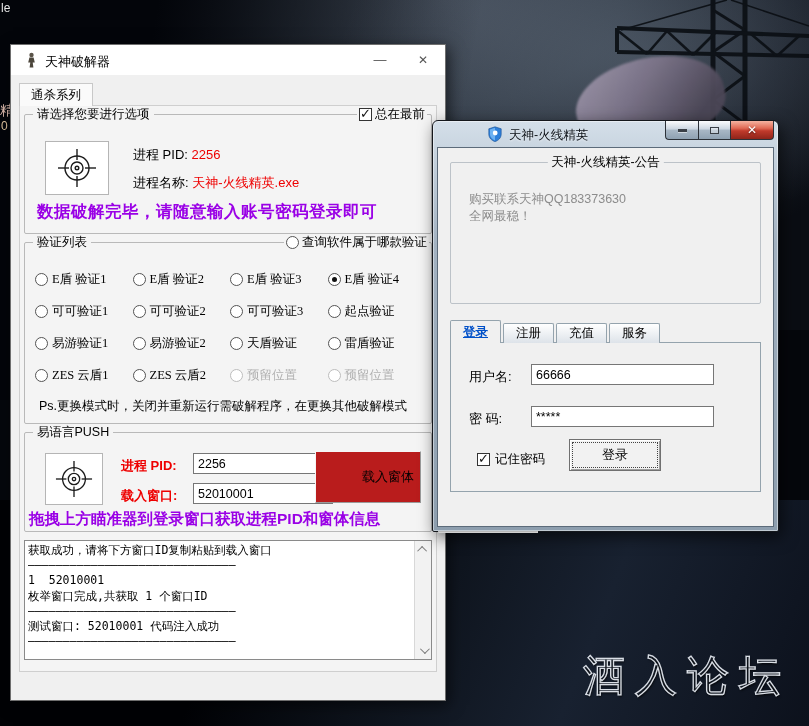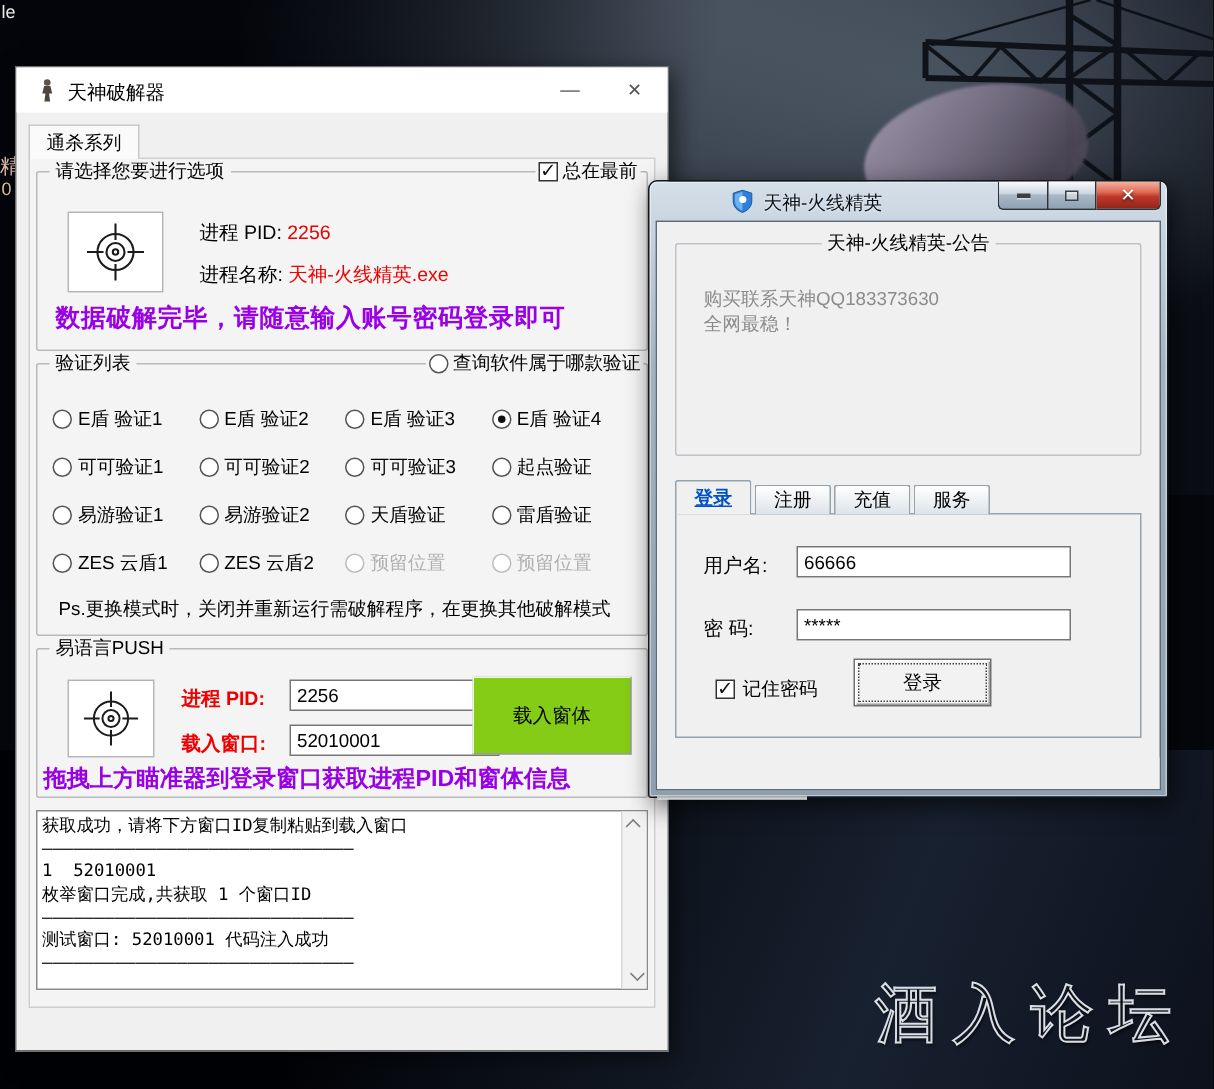--- a/index.html
+++ b/index.html
@@ -56,30 +56,30 @@
   .aot{position:absolute;right:4px;top:-9px;background:#f4f4f4;padding:0 2px;font-size:12.5px;display:flex;align-items:center;gap:3px;line-height:16px;}
   .scopebox{position:absolute;border:1px solid #b5b5b5;background:#fff;display:flex;align-items:center;justify-content:center;}
   .grp-options .scopebox{left:20px;top:26px;width:64px;height:54px;}
   .line-pid{position:absolute;left:108px;top:31px;font-size:13px;color:#000;}
   .line-name{position:absolute;left:108px;top:59px;font-size:13px;color:#000;}
   .line-status{position:absolute;left:12px;top:86px;font-size:16.5px;letter-spacing:.5px;white-space:nowrap;}
 
   .grp-verify{left:4px;top:136px;right:4px;height:182px;}
   .query{position:absolute;right:2px;top:-9px;background:#f4f4f4;padding:0 2px;font-size:12.5px;display:flex;align-items:center;gap:3px;line-height:16px;}
   .vgrid{position:absolute;left:10px;top:20px;right:6px;display:grid;grid-template-columns:1fr 1fr 1fr 1fr;grid-auto-rows:32px;align-items:center;}
-  .vitem{display:flex;align-items:center;gap:4px;font-size:12.5px;color:#000;white-space:nowrap;}
+  .vitem{display:flex;align-items:center;gap:4px;font-size:12.5px;color:#000;white-space:nowrap;font-family:Liberation Serif, serif;}
   .vitem.dis span.lbl{color:#b0b0b0;}
   .vnote{position:absolute;left:14px;bottom:8px;font-size:12.5px;color:#000;white-space:nowrap;}
 
   .grp-push{left:4px;top:326px;right:4px;height:100px;}
   .grp-push .scopebox{left:20px;top:20px;width:58px;height:52px;}
   .push-lbl{position:absolute;font-size:13px;font-weight:bold;}
-  .btn-load{position:absolute;right:10px;top:18px;width:106px;height:52px;background:#84cc16;
+  .btn-load{position:absolute;right:10px;top:18px;width:106px;height:52px;background:#b91c1c;
     border:1px solid #9a9a9a;border-top-color:#f5f5f5;border-left-color:#f5f5f5;font-size:13px;color:#000;
-    font-family:inherit;}
+    font-family:inherit;text-align:right;}
   .push-hint{position:absolute;left:4px;top:76px;font-size:15.5px;white-space:nowrap;}
 
   .logbox{position:absolute;left:4px;top:434px;right:4px;height:120px;background:#fff;border:1px solid #8a8a8a;}
   .logtext{position:absolute;left:3px;top:2px;right:20px;bottom:2px;overflow:hidden;
     font-family:"DejaVu Sans Mono","Liberation Mono",monospace;font-size:11.5px;line-height:1.32;color:#000;white-space:pre-wrap;}
   .vscroll{position:absolute;right:0;top:0;bottom:0;width:17px;background:#f2f2f2;border-left:1px solid #d8d8d8;}
   .varrow{position:absolute;left:0;width:17px;height:17px;display:flex;align-items:center;justify-content:center;}
   .chev{width:7px;height:7px;border-left:1.6px solid #7a7a7a;border-top:1.6px solid #7a7a7a;}
   .chev.up{transform:rotate(45deg) translateY(2px);}
   .chev.down{transform:rotate(225deg) translateY(2px);}

